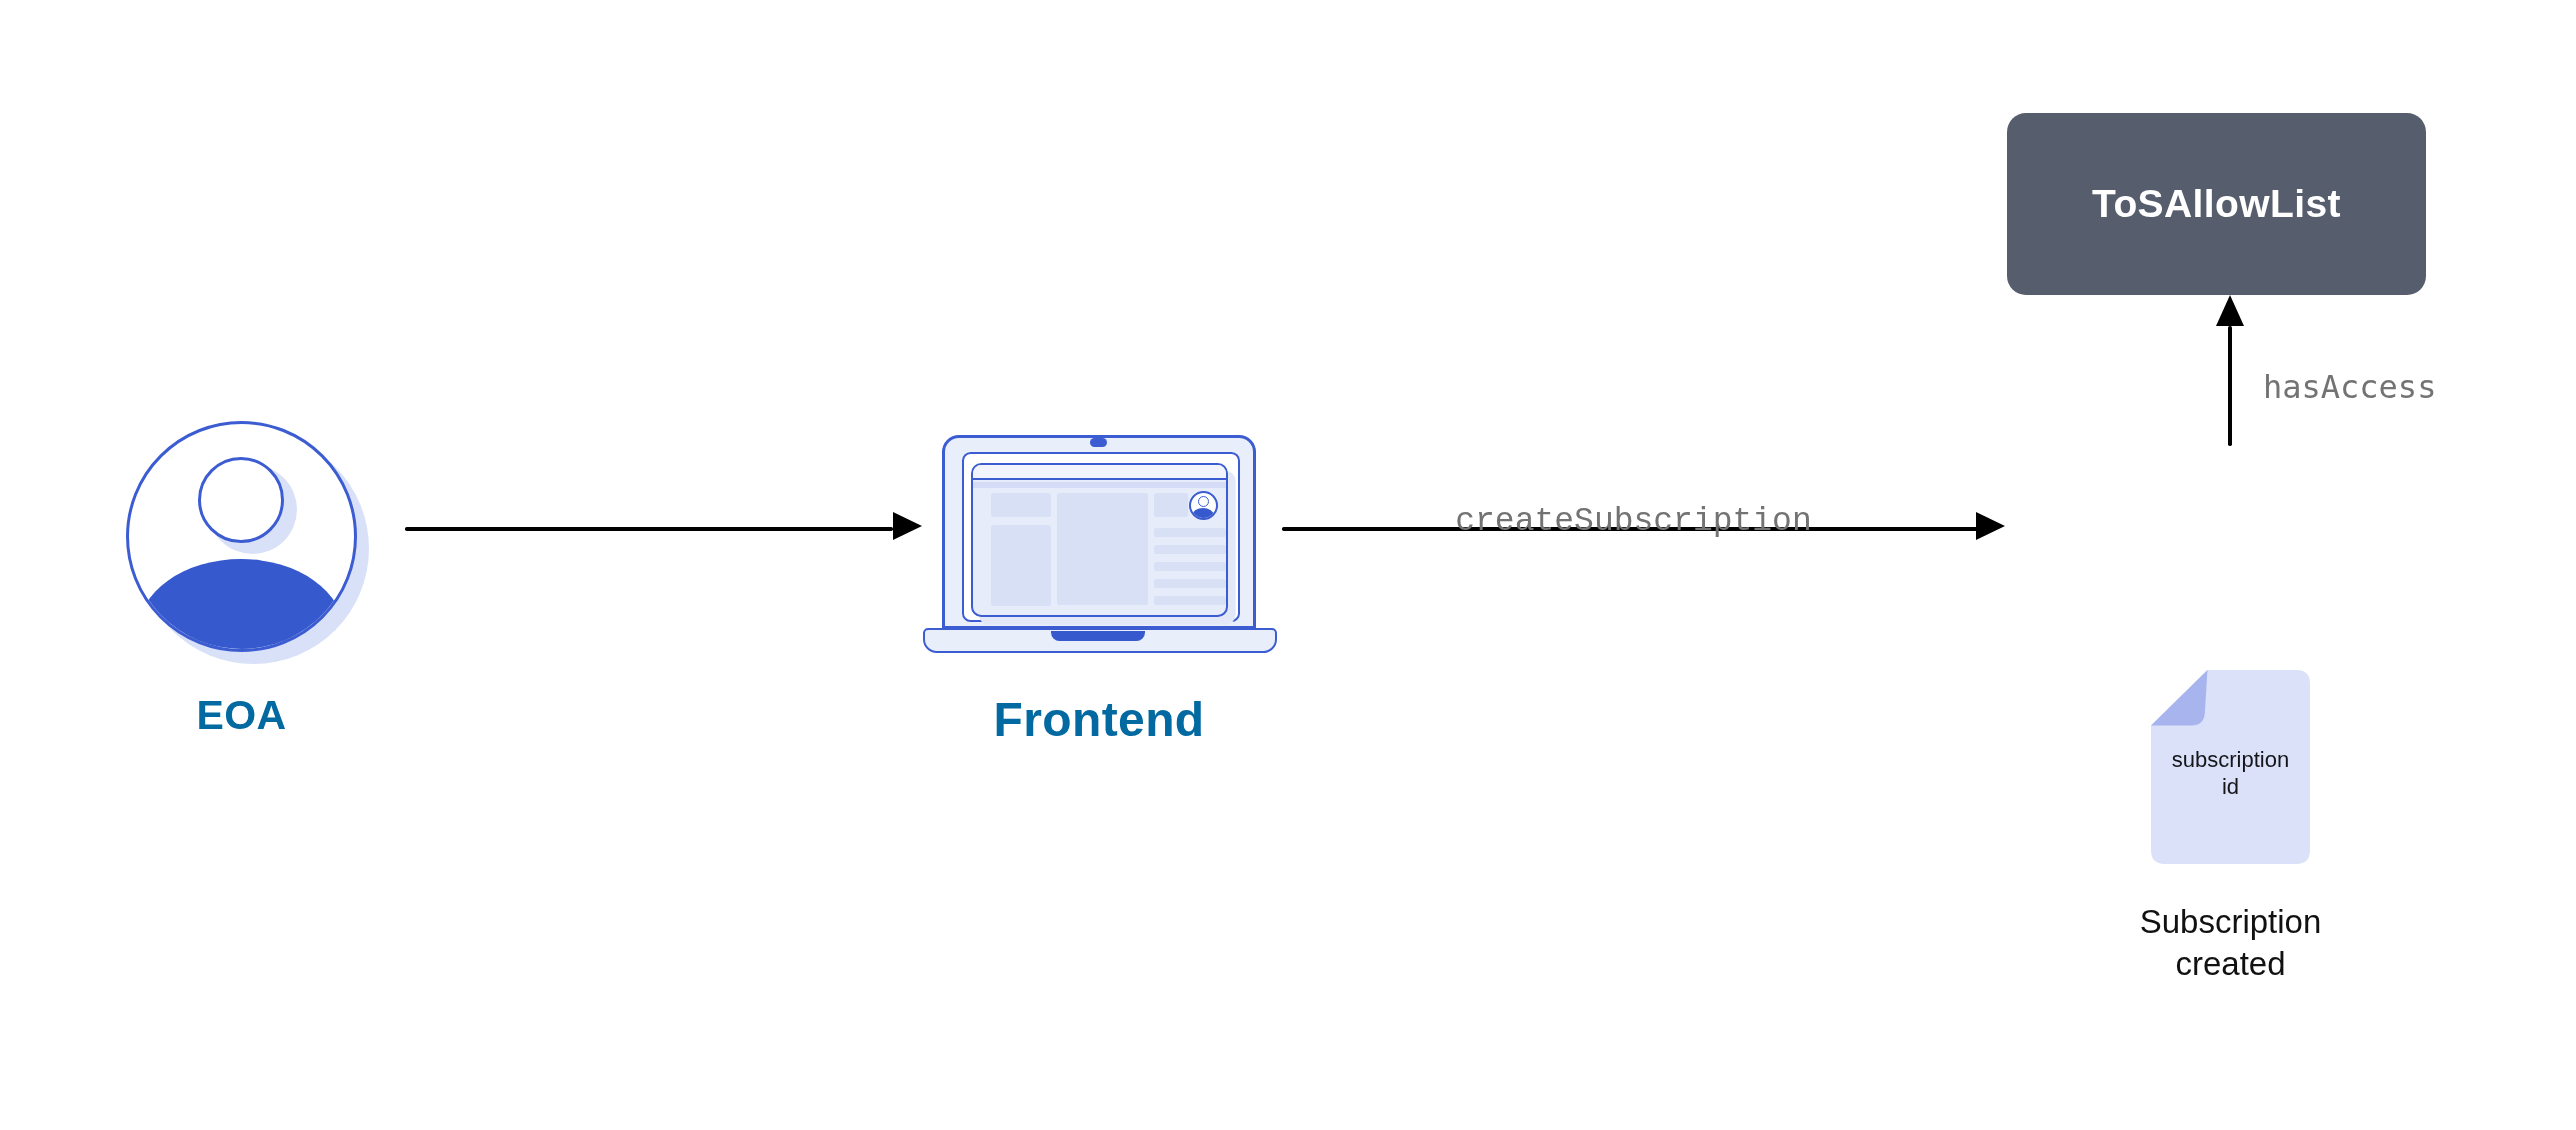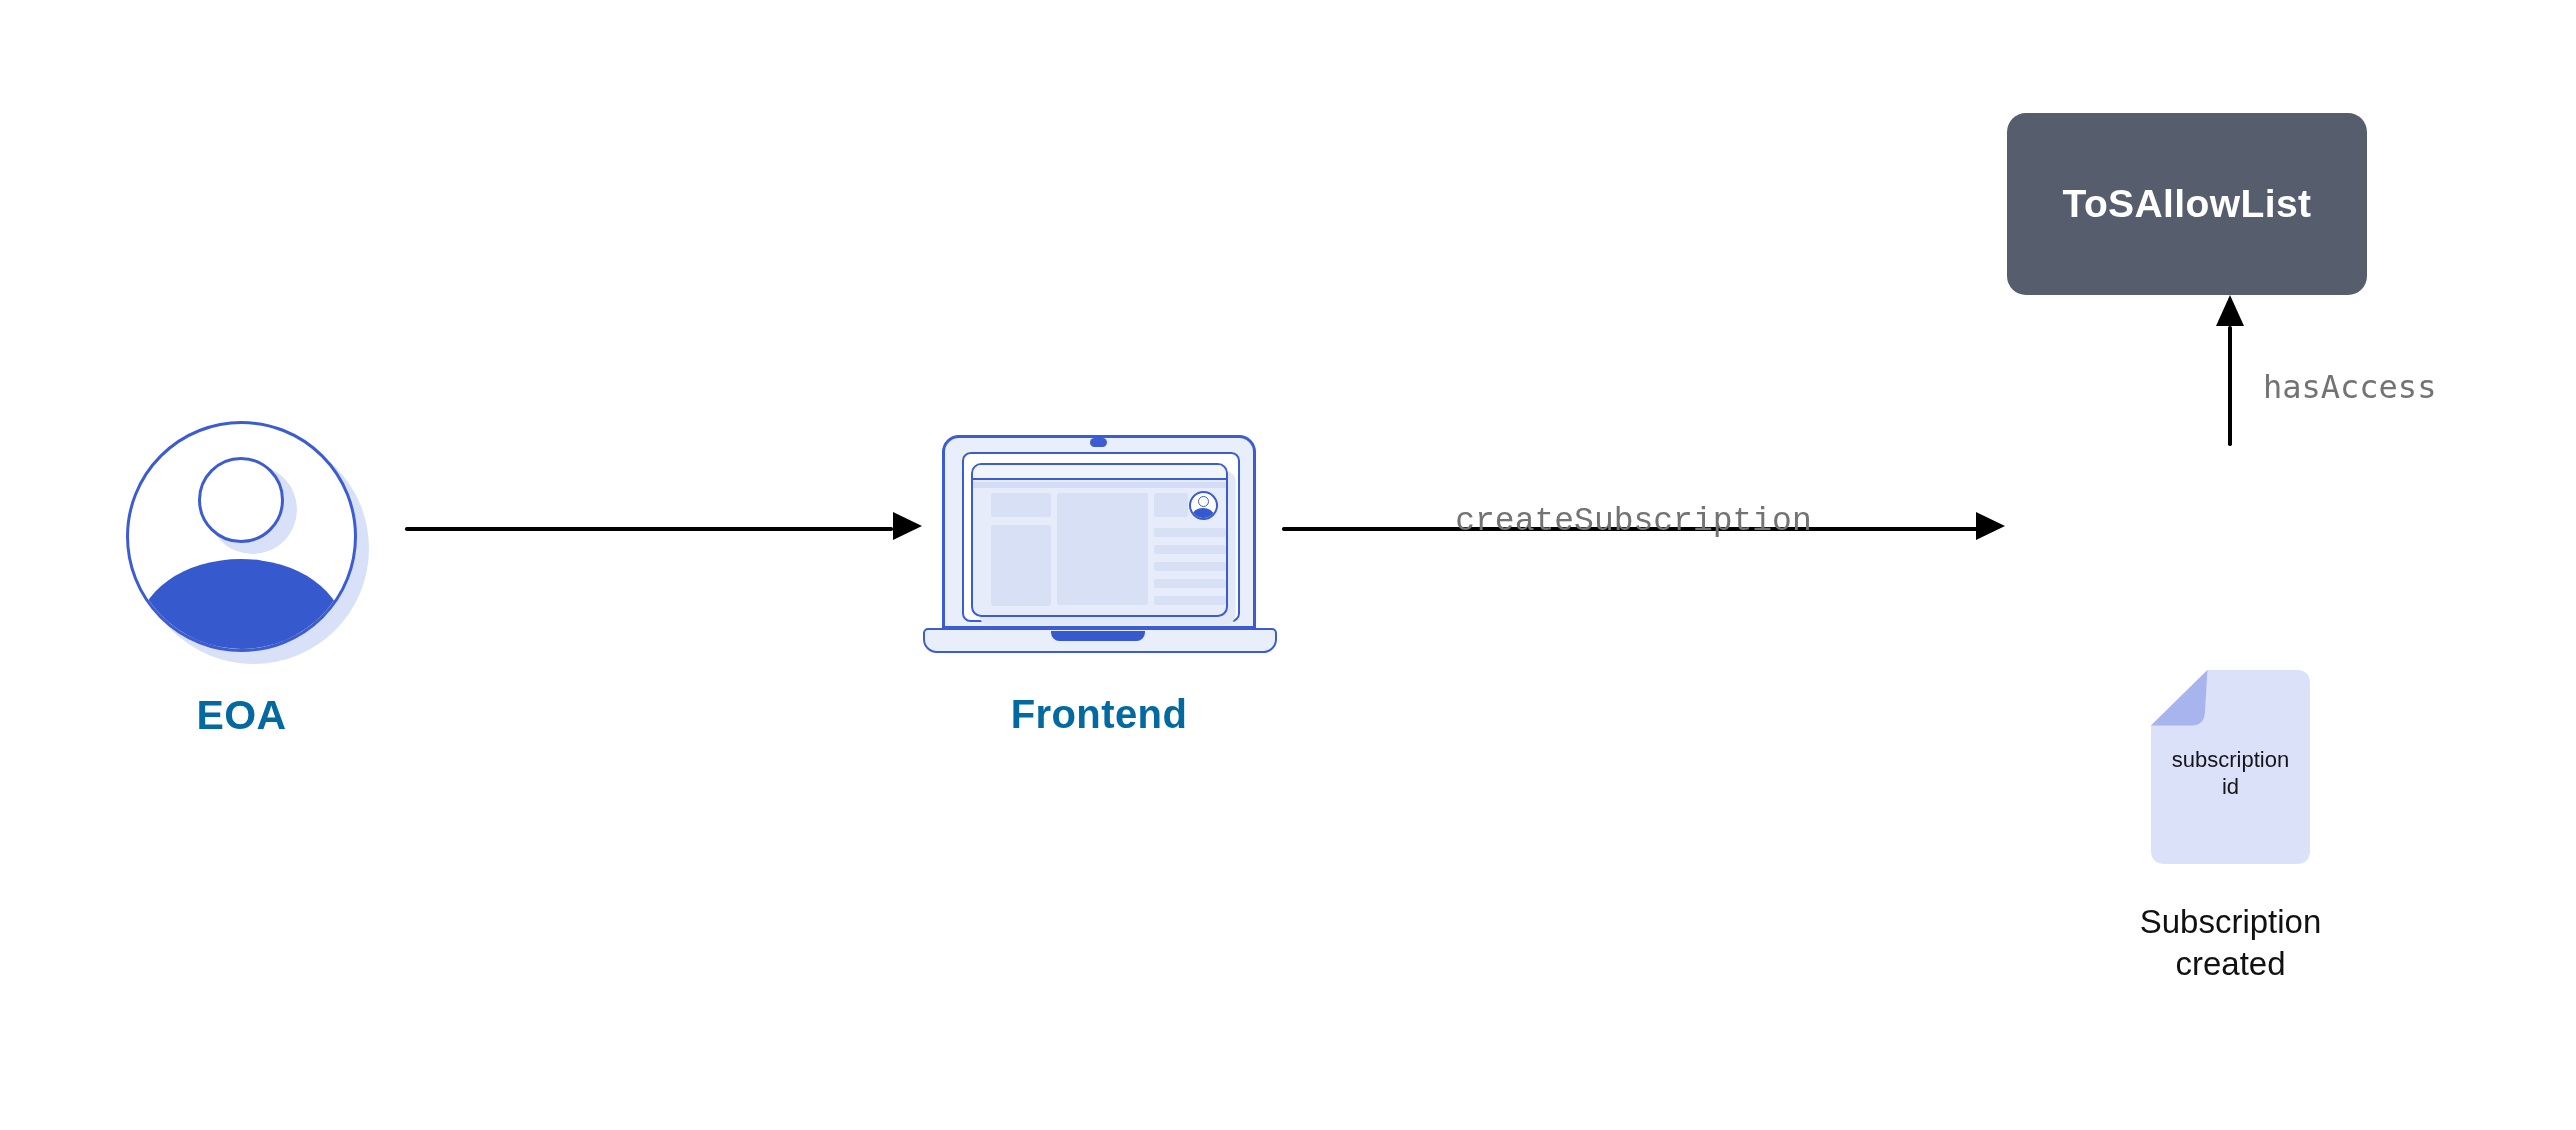--- a/index.html
+++ b/index.html
@@ -42,40 +42,40 @@
   .browser-avatar { position:absolute; left:216px; top:26px; width:29px; height:29px; border-radius:50%;
                     background:#ffffff; border:2.6px solid #3C5CD2; overflow:hidden; }
   .browser-avatar-head { position:absolute; left:6.9px; top:3.4px; width:11px; height:11px;
                          border-radius:50%; border:1.7px solid #3C5CD2; background:#fff; }
   .browser-avatar-shoulders { position:absolute; left:0.9px; top:15.4px; width:22px; height:15.4px;
                               border-radius:50%; background:#3659CD; }
   .laptop-base { left:923px; top:628px; width:354px; height:25px; background:#E9EEFB;
                  border:2.6px solid #3C5CD2; border-radius:5.1px 5.1px 13.7px 13.7px; }
   .laptop-notch { left:1051px; top:631px; width:94px; height:10.3px; background:#3659CD;
                   border-radius:0 0 8.6px 8.6px; }
-  .frontend-label { left:942px; top:692px; width:314px; font-size:40px; }
+  .frontend-label { left:942px; top:692px; width:314px; font-size:48px; }
 
   
   .edge-line { background:#000000; border-radius:1.7px; }
   .e1-line { left:405px;  top:527px; width:488px; height:4.3px; }
   .e2-line { left:1282px; top:527px; width:696px; height:4.3px; }
   .e3-line { left:2228px; top:326px; width:4.3px;  height:120px; }
   .head-right { width:0; height:0; border-top:14.6px solid transparent; border-bottom:14.6px solid transparent;
                 border-left:29px solid #000000; }
   .e1-head { left:893px; top:512px; }
   .e2-head { left:1976px; top:512px; }
   .head-up { width:0; height:0; border-left:14.6px solid transparent; border-right:14.6px solid transparent;
              border-bottom:31px solid #000000; left:2216px; top:295px; }
   .edge-label-mono { color:#737373; }
   .create-label { left:1411px; top:475px; width:445px; text-align:center;
                   font-family:"Liberation Mono", monospace; font-size:33px;margin-top:28px; }
   .has-label { left:2263px; top:368px; font-family:"DejaVu Sans Mono", monospace; font-size:32px; }
 
   
-  .contract-box { left:2007px; width:360px; background:#565D6C; border-radius:19px;
+  .contract-box { left:2007px; width:419px; background:#565D6C; border-radius:19px;
                   display:flex; align-items:center; justify-content:center;
                   color:#ffffff; font-weight:bold; font-size:39px; letter-spacing:0.4px; }
   .box-tos    { top:113px; height:182px; }
   .box-router { top:445px; height:177px; }
 
   
   .doc-svg { left:2151px; top:670px; }
   .doc-text { left:2151px; top:747px; width:159px; text-align:center;
               font-size:22px; line-height:26.6px; color:#15151A; }
   .artifact-caption { left:2089px; top:901px; width:283px; text-align:center;

